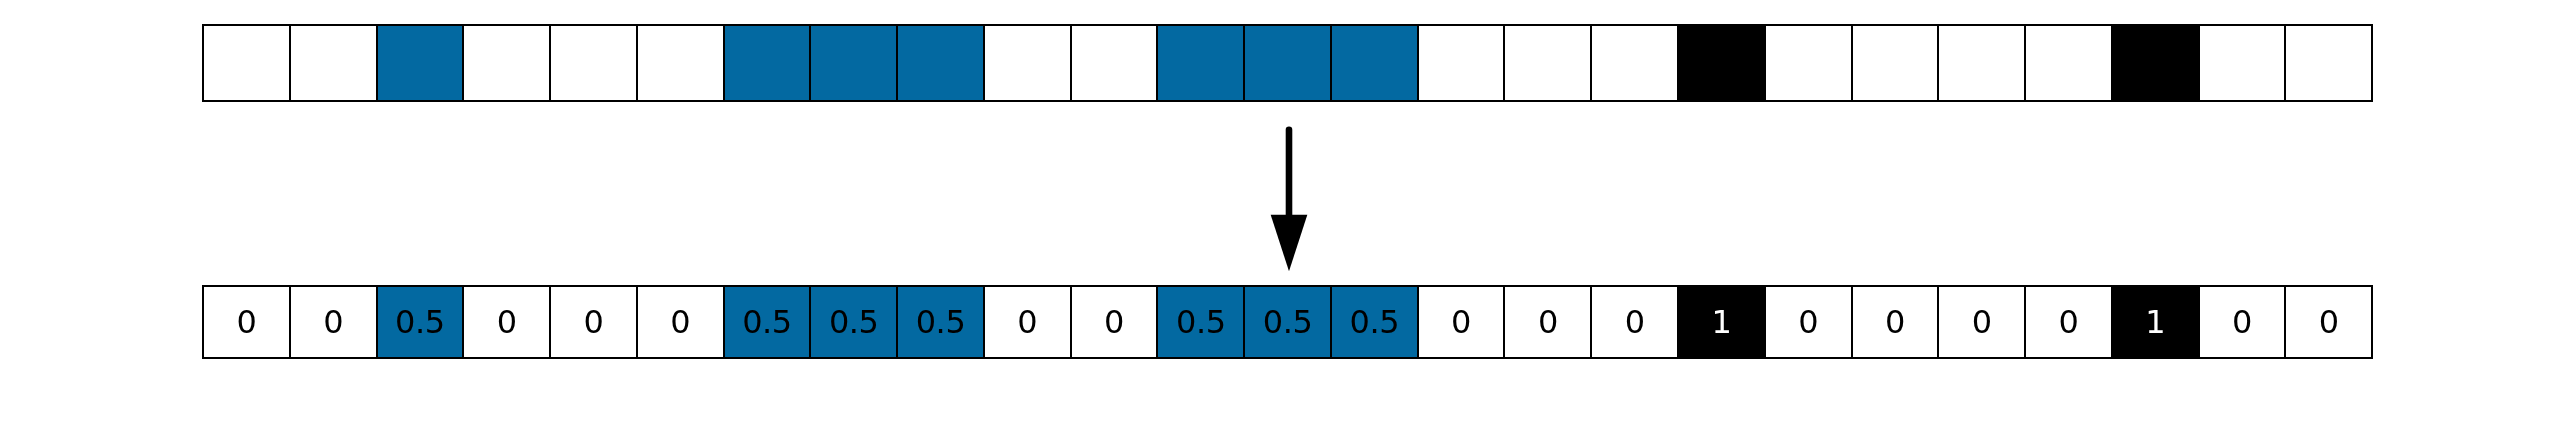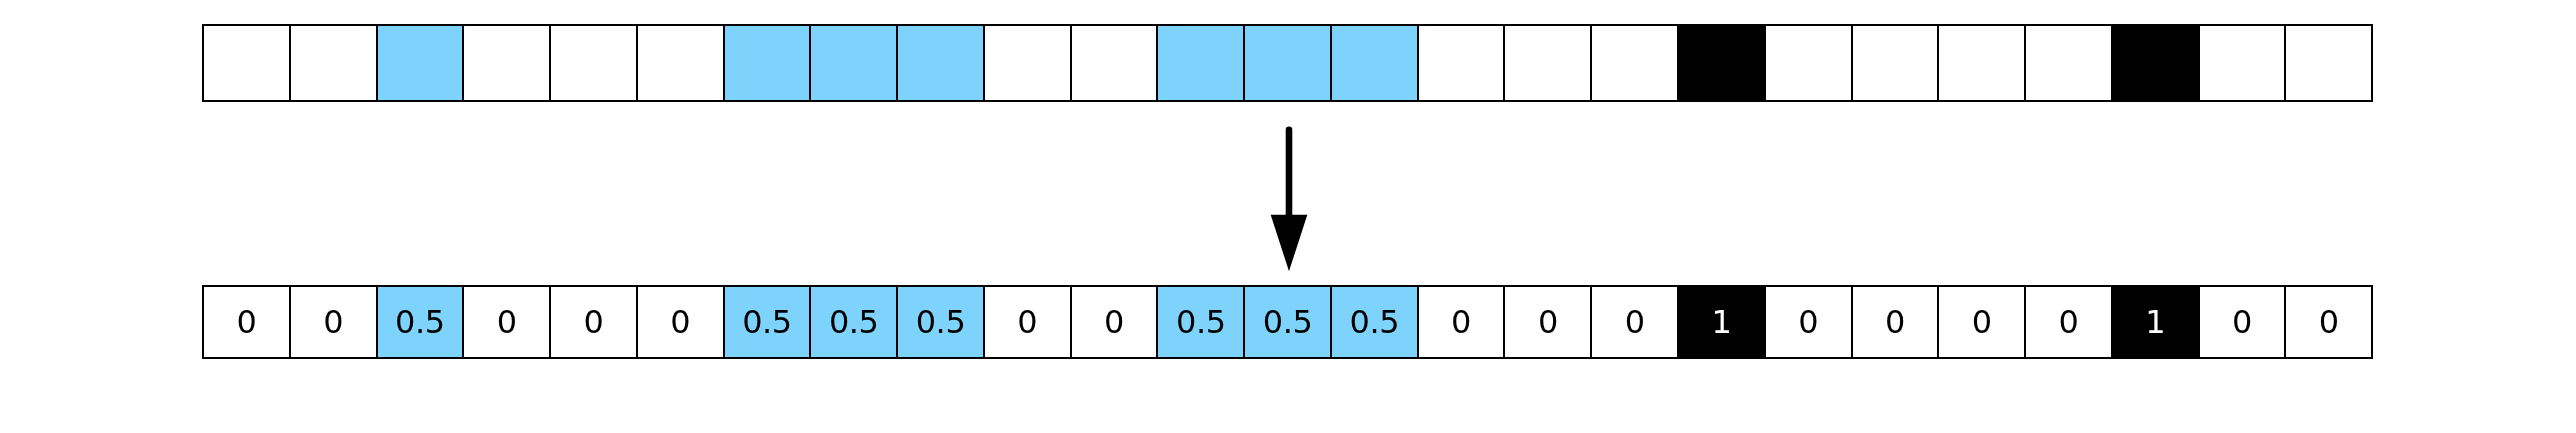--- a/index.html
+++ b/index.html
@@ -57,21 +57,21 @@
   .cell:last-child {
     border-right: none;
   }
 
   
   .cell.v-zero {
     background: #ffffff;
     color: #000000;
   }
   .cell.v-half {
-    background: #7dd3fc;
+    background: #0369a1;
     color: #000000;
     text-align: right;
   }
   .cell.v-one {
     background: #000000;
     color: #ffffff;
   }
 
   
   #strip-top .cell {

